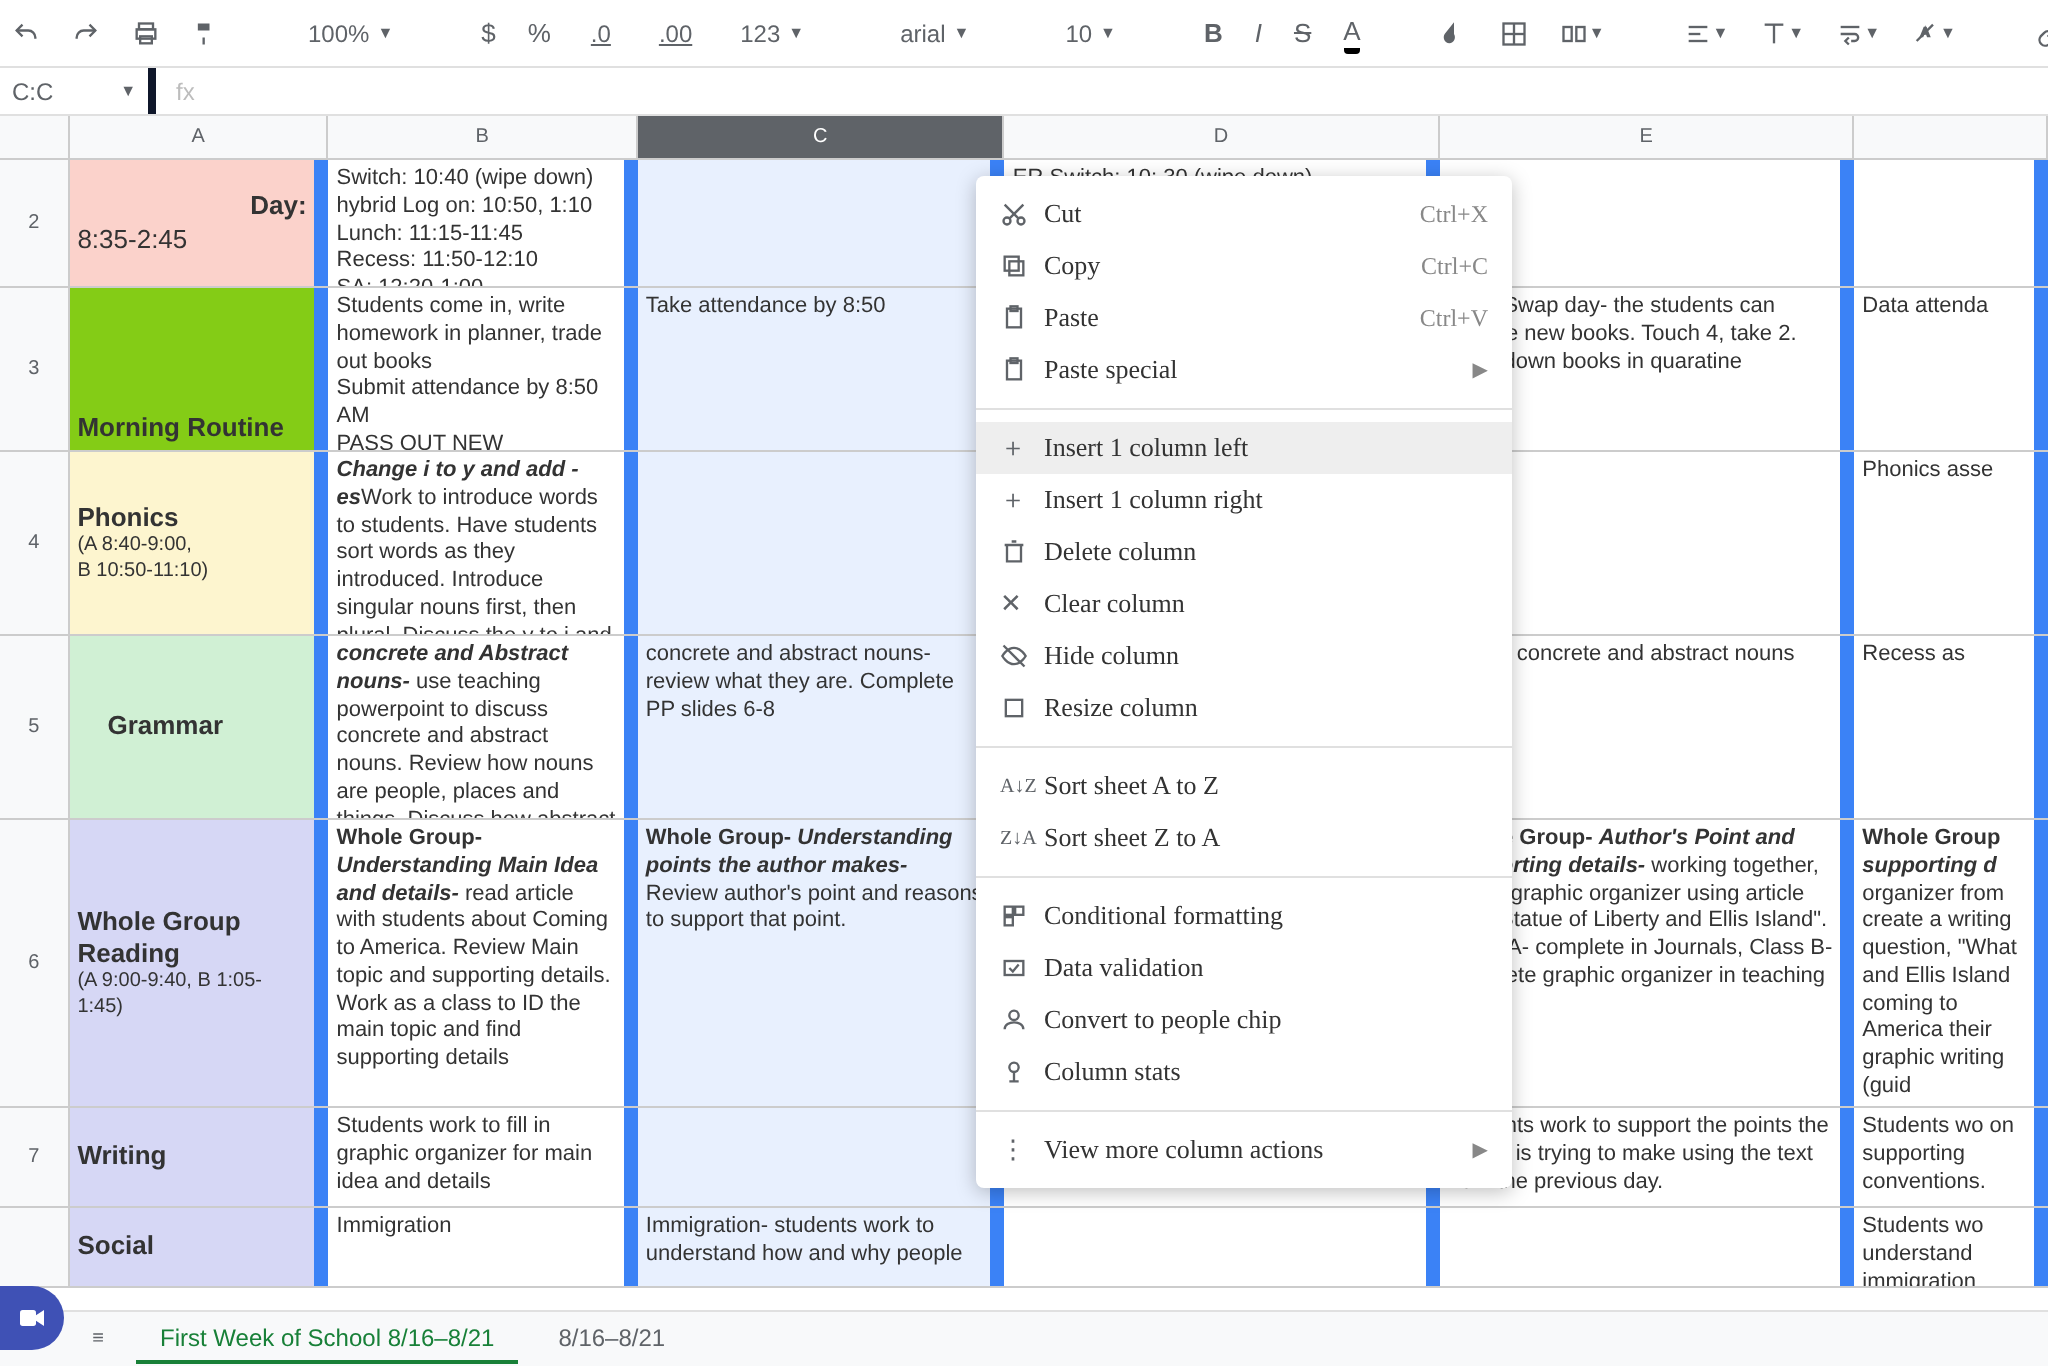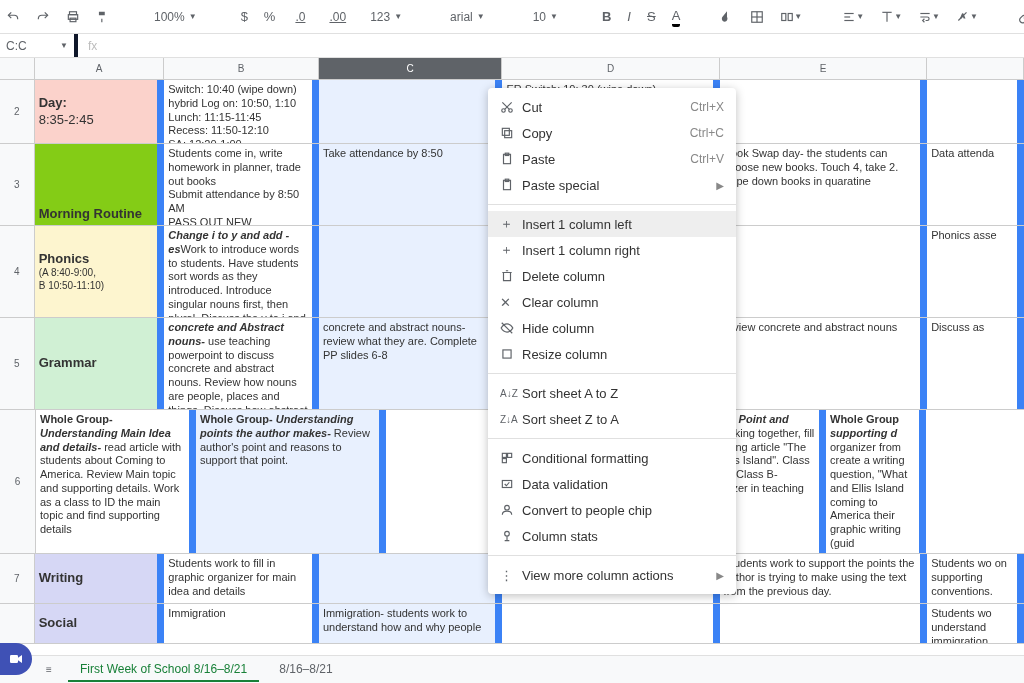--- a/index.html
+++ b/index.html
@@ -23,21 +23,21 @@
 .cell { border-right: 7px solid #3b82f6; padding: 3px 4px; font-size: 11px; line-height: 1.25; overflow: hidden; }
 .colA { width: 134px; }
 .colB { width: 160px; }
 .colC { width: 190px; }
 .colD { width: 225px; }
 .colE { width: 215px; }
 .colF { width: 100px; }
 .bold { font-weight: bold; }
 .italic { font-style: italic; }
 .selcol { background: #e8f0fe; }
-.context { position: absolute; left: 488px; top: 88px; width: 248px; background: #fff; box-shadow: 0 2px 10px rgba(0,0,0,0.25); border-radius: 4px; padding: 6px 0; z-index: 100; font-size: 13px; }
+.context { position: absolute; left: 488px; top: 88px; width: 268px; background: #fff; box-shadow: 0 2px 10px rgba(0,0,0,0.25); border-radius: 4px; padding: 6px 0; z-index: 100; font-size: 13px; font-family: Liberation Serif, serif; }
 .ctx-item { display: flex; align-items: center; height: 26px; padding: 0 12px; cursor: pointer; color: #333; }
 .ctx-item.highlight { background: #eeeeee; }
 .ctx-icon { width: 22px; display: flex; align-items: center; color: #5f6368; }
 .ctx-label { flex: 1; }
 .ctx-short { color: #888; font-size: 12px; }
 .ctx-sep { height: 1px; background: #e0e0e0; margin: 6px 0; }
 .ctx-arrow { color: #888; font-size: 10px; }
 .sheettabs { position: absolute; bottom: 0; left: 0; right: 0; height: 28px; border-top: 1px solid #e0e0e0; display: flex; align-items: center; background: #f8f9fa; padding: 0 8px; gap: 8px; }
 .tabbtn { width: 22px; height: 22px; display: flex; align-items: center; justify-content: center; color: #5f6368; cursor: pointer; }
 .stab { padding: 4px 12px; font-size: 12px; color: #5f6368; cursor: pointer; border-bottom: 2px solid transparent; }
@@ -197,21 +197,21 @@
     <div class="colhead colB">B</div>
     <div class="colhead colC selected">C</div>
     <div class="colhead colD">D</div>
     <div class="colhead colE">E</div>
     <div class="colhead colF"></div>
   </div>
   <div class="rows" id="rows">
       <div class="row" style="height: 64px;">
         <div class="rowhead">2</div>
         <div class="cell colA" style="background: rgb(251, 210, 203); display: flex; flex-direction: column; justify-content: center;">
-          <span class="bold" style="font-size: 13px;">Day:</span>
+          <span class="bold" style="font-size: 13px; text-align: right;">Day:</span>
           <span style="font-size: 13px;"> 8:35-2:45</span>
         </div>
         <div class="cell colB"><span style="white-space: pre-line;">Switch: 10:40 (wipe down)
 hybrid Log on: 10:50, 1:10
 Lunch: 11:15-11:45
 Recess: 11:50-12:10
 SA: 12:20-1:00</span></div>
         <div class="cell colC selcol"><span></span></div>
         <div class="cell colD">ER Switch: 10: 30 (wipe down)</div>
         <div class="cell colE"><span></span></div>
@@ -239,30 +239,34 @@
         </div>
         <div class="cell colB"><span class="bold italic">Change i to y and add -es</span><span style="white-space: pre-line;">Work to introduce words to students. Have students sort words as they introduced. Introduce singular nouns first, then plural. Discuss the y to i and add -es rule</span></div>
         <div class="cell colC selcol"><span></span></div>
         <div class="cell colD"></div>
         <div class="cell colE"><span></span></div>
         <div class="cell colF"><span>Phonics asse</span></div>
       </div>
       <div class="row" style="height: 92px;">
         <div class="rowhead">5</div>
         <div class="cell colA" style="background: rgb(208, 240, 212); display: flex; flex-direction: column; justify-content: center;">
-          <span class="bold" style="font-size: 13px;">Grammar</span>
+          <span class="bold" style="font-size: 13px; margin-left: 15px;">Grammar</span>
         </div>
         <div class="cell colB"><span class="bold italic">concrete and Abstract nouns-</span><span style="white-space: pre-line;"> use teaching powerpoint to discuss concrete and abstract nouns. Review how nouns are people, places and things. Discuss how abstract nouns can't be touched (they're ideas) complete to pg 6 in teaching powerpoint</span></div>
         <div class="cell colC selcol"><span>concrete and abstract nouns- review what they are. Complete PP slides 6-8</span></div>
         <div class="cell colD"></div>
         <div class="cell colE"><span>review concrete and abstract nouns</span></div>
-        <div class="cell colF"><span>Discuss as</span></div>
+        <div class="cell colF"><span>Recess as</span></div>
       </div>
       <div class="row" style="height: 144px;">
         <div class="rowhead">6</div>
+        <div class="cell colA" style="background: rgb(214, 215, 245); display: flex; flex-direction: column; justify-content: center;">
+          <span class="bold" style="font-size: 13px;">Whole Group Reading</span>
+          <div style="font-size: 10px; white-space: pre-line;">(A 9:00-9:40, B 1:05-1:45)</div>
+        </div>
         <div class="cell colB"><span class="bold">Whole Group- </span><span class="bold italic">Understanding Main Idea and details-</span><span style="white-space: pre-line;"> read article with students about Coming to America. Review Main topic and supporting details. Work as a class to ID the main topic and find supporting details</span></div>
         <div class="cell colC selcol"><span class="bold">Whole Group- </span><span class="bold italic">Understanding points the author makes-</span><span> Review author's point and reasons to support that point.</span></div>
         <div class="cell colD"></div>
         <div class="cell colE"><span class="bold">Whole Group- </span><span class="bold italic">Author's Point and supporting details-</span><span> working together, fill out graphic organizer using article "The Statue of Liberty and Ellis Island". Class A- complete in Journals, Class B- complete graphic organizer in teaching pp.</span></div>
         <div class="cell colF"><span class="bold">Whole Group </span><span class="bold italic">supporting d </span><span>organizer from create a writing question, "What and Ellis Island coming to America their graphic writing (guid</span></div>
       </div>
       <div class="row" style="height: 50px;">
         <div class="rowhead">7</div>
         <div class="cell colA" style="background: rgb(214, 215, 245); display: flex; flex-direction: column; justify-content: center;">
           <span class="bold" style="font-size: 13px;">Writing</span>

